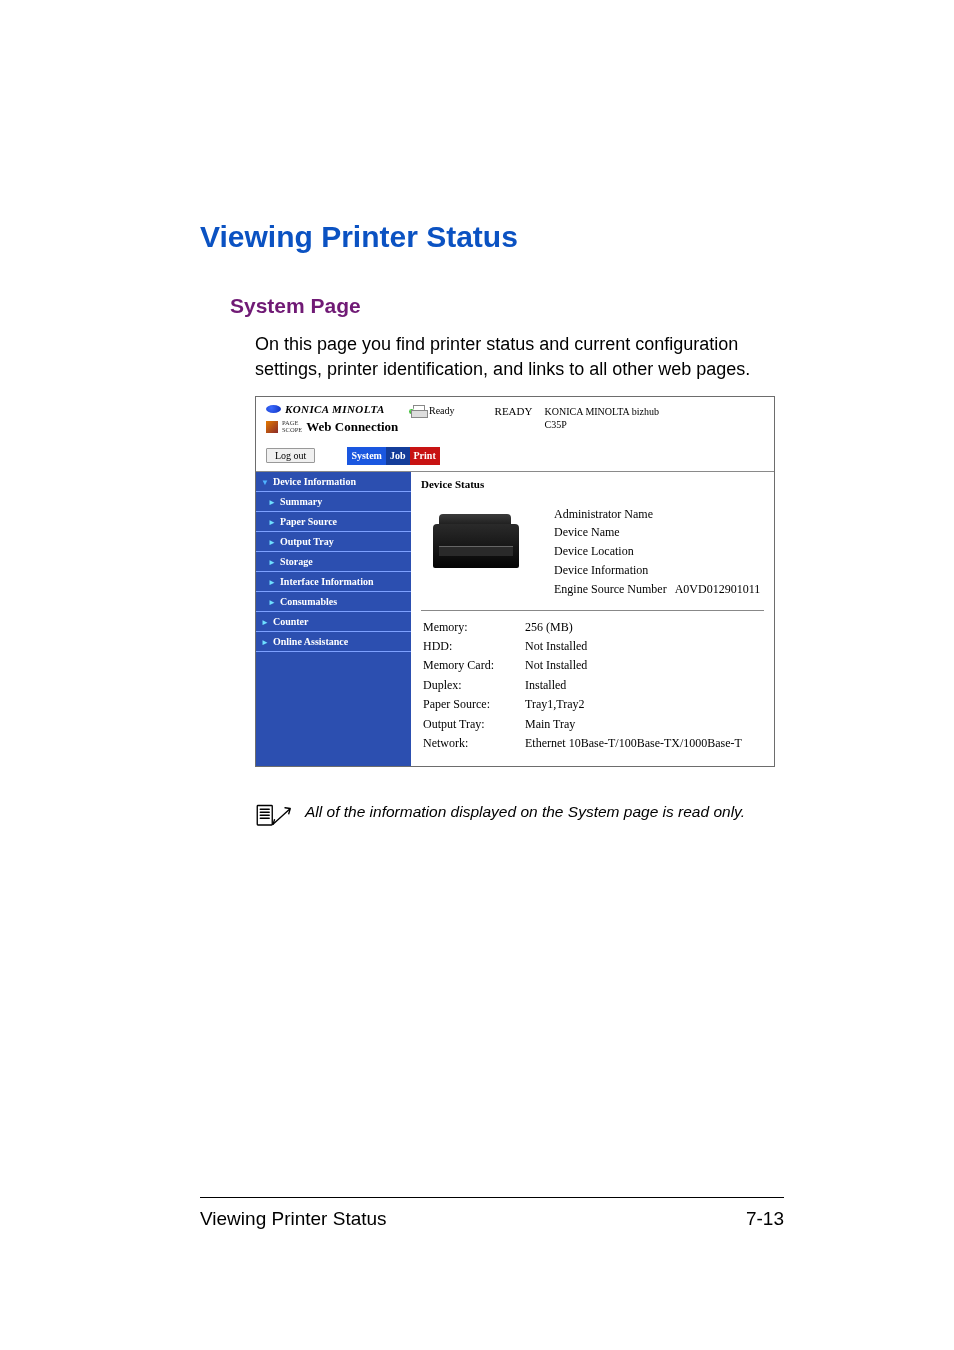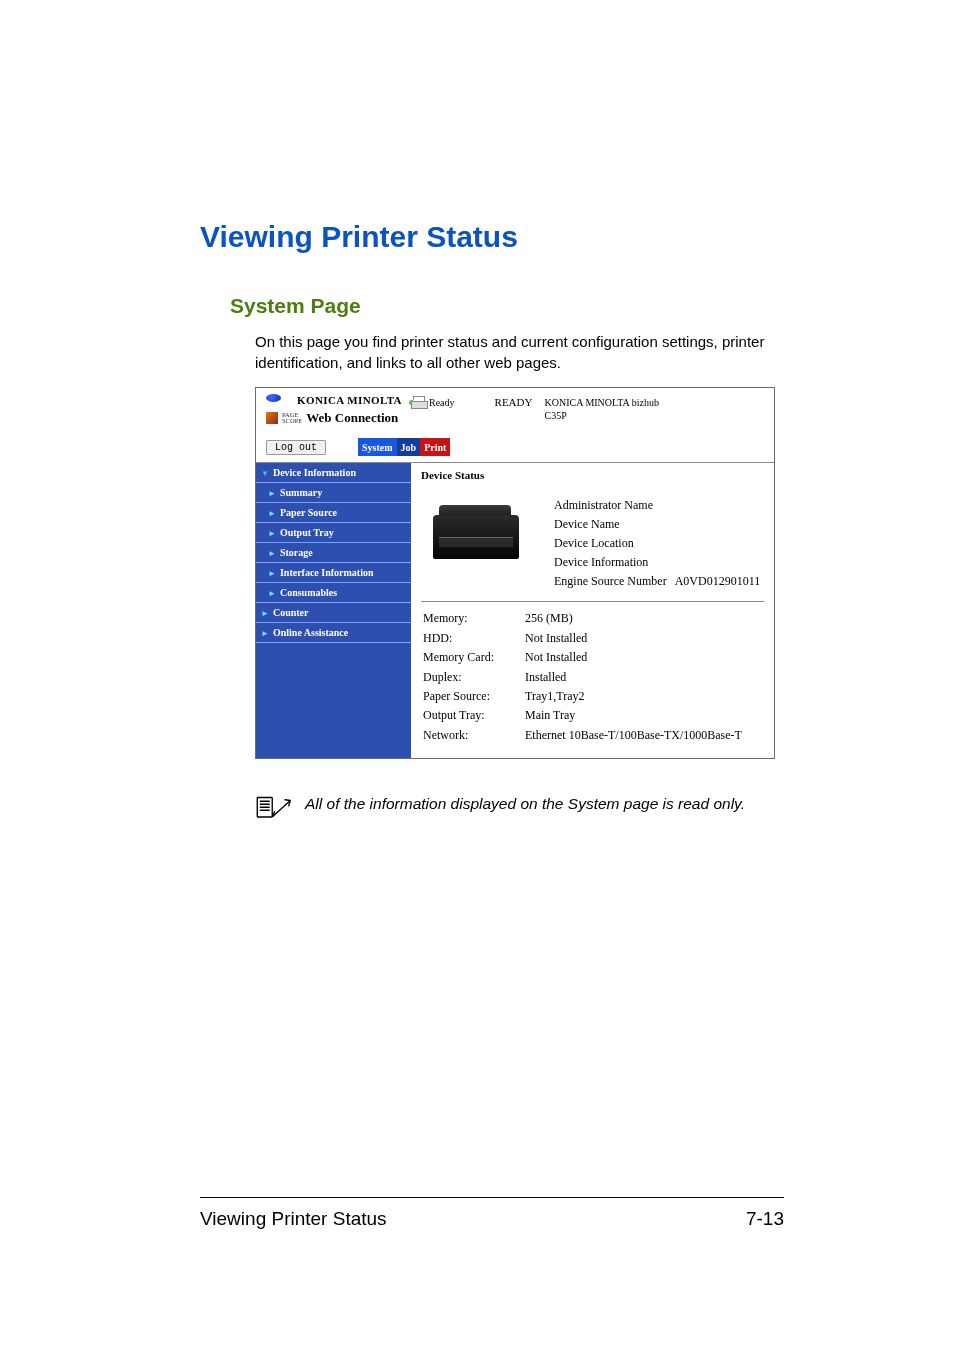--- a/index.html
+++ b/index.html
@@ -14,28 +14,28 @@
   .page {
     padding: 220px 170px 0 200px;
   }
   h1.title {
     color: #0b52c2;
     font-size: 30px;
     font-weight: bold;
     margin-bottom: 40px;
   }
   h2.subtitle {
-    color: #4d7c0f;
+    color: #701a75;
     font-weight: bold;
     font-size: 21px;
     padding-left: 30px;
     margin-bottom: 14px;
   }
   .intro {
-    font-size: 15px;
+    font-size: 18px;
     line-height: 1.38;
     padding-left: 55px;
     margin-bottom: 14px;
   }
 
   
   .shot-wrap {
     padding-left: 55px;
   }
   .shot {
@@ -45,21 +45,21 @@
     font-family: "Times New Roman", Times, serif;
     font-size: 10px;
     color: #000;
   }
   .shot-top {
     display: flex;
     align-items: flex-start;
     padding: 6px 10px 4px 10px;
   }
   .brand-col { width: 145px; }
-  .brand-line1 { display: flex; gap: 16px; font-size: 11px; font-weight: bold; letter-spacing: .4px; }
+  .brand-line1 { display: flex; align-items: center; gap: 4px; font-size: 11px; font-weight: bold; letter-spacing: .4px; font-style: italic; }
   .brand-oval {
     width: 15px; height: 8px; border-radius: 50%;
     background: radial-gradient(circle at 35% 35%, #3c6bff, #0b2fbd);
     display: inline-block;
   }
   .brand-line2 { display: flex; align-items: center; gap: 4px; margin-top: 4px; }
   .brand-cube {
     width: 12px; height: 12px;
     background: linear-gradient(135deg,#e47a00,#8a2a2a);
     display: inline-block;
@@ -85,21 +85,21 @@
   }
   .ready-text { font-size:10px; }
   .ready-big-col { width: 70px; font-size: 11px; padding-top: 2px; padding-left: 40px;}
   .model-col { font-size:10px; line-height:1.3; padding-top: 2px; padding-left: 20px; }
 
   .logout-row {
     padding: 8px 10px 6px 10px;
     display:flex; align-items:center;
   }
   .logout-btn {
-    font-family: Liberation Mono, monospace;
+    font-family: Liberation Serif, serif;
     font-size: 10px;
     background:#f0f0f0;
     border:1px solid #999;
     border-radius:1px;
     padding: 1px 8px;
   }
   .logout-spacer { width: 32px; }
   .tab { font-size:10px; color:#fff; font-weight:bold; padding:3px 4px; height:18px; display:inline-flex; align-items:center; }
   .tab.sys { background:#1a57e0; }
   .tab.job { background:#143d9a; }

